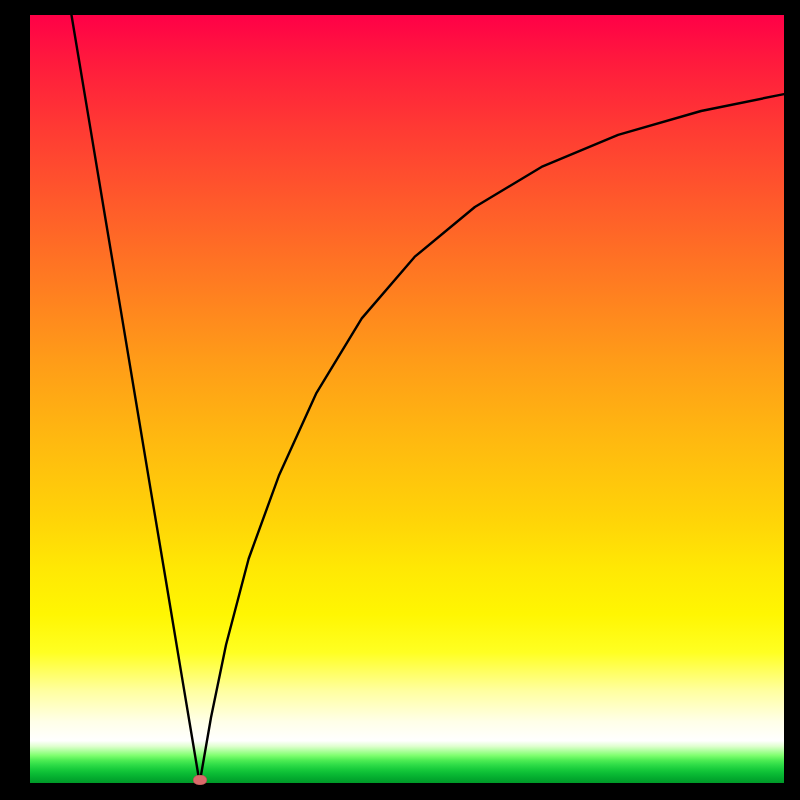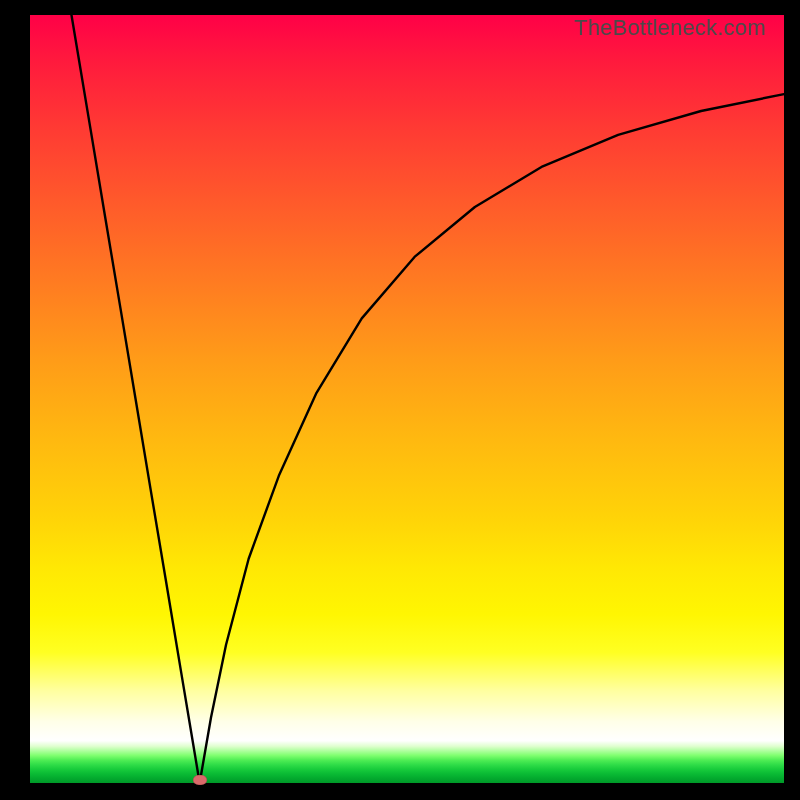--- a/index.html
+++ b/index.html
@@ -86,16 +86,15 @@
 <div class="frame">
 
   <div class="plot">
 
     <svg class="curve" viewBox="0 0 754 768" preserveAspectRatio="none">
       <path id="curve-path" d="M 41.47 0.00 L 60.32 112.90 L 75.40 203.52 L 90.48 293.38 L 105.56 384.00 L 120.64 474.62 L 135.72 564.48 L 150.80 655.10 L 162.11 722.69 L 169.65 768.00 L 180.96 702.72 L 196.04 629.76 L 218.66 543.74 L 248.82 460.80 L 286.52 377.86 L 331.76 303.36 L 384.54 241.92 L 444.86 192.00 L 512.72 151.30 L 588.12 119.81 L 671.06 96.00 L 754.00 79.10" fill="none" stroke="#000" stroke-width="2.4" stroke-linejoin="round" stroke-linecap="round"></path>
     </svg>
 
     <div class="dot" id="min-dot" style="left: 169.65px; top: 765px;"></div>
 
-    <div class="watermark">TheBottleneck.com</div>
   </div>
 
 </div>
 
 </body></html>

